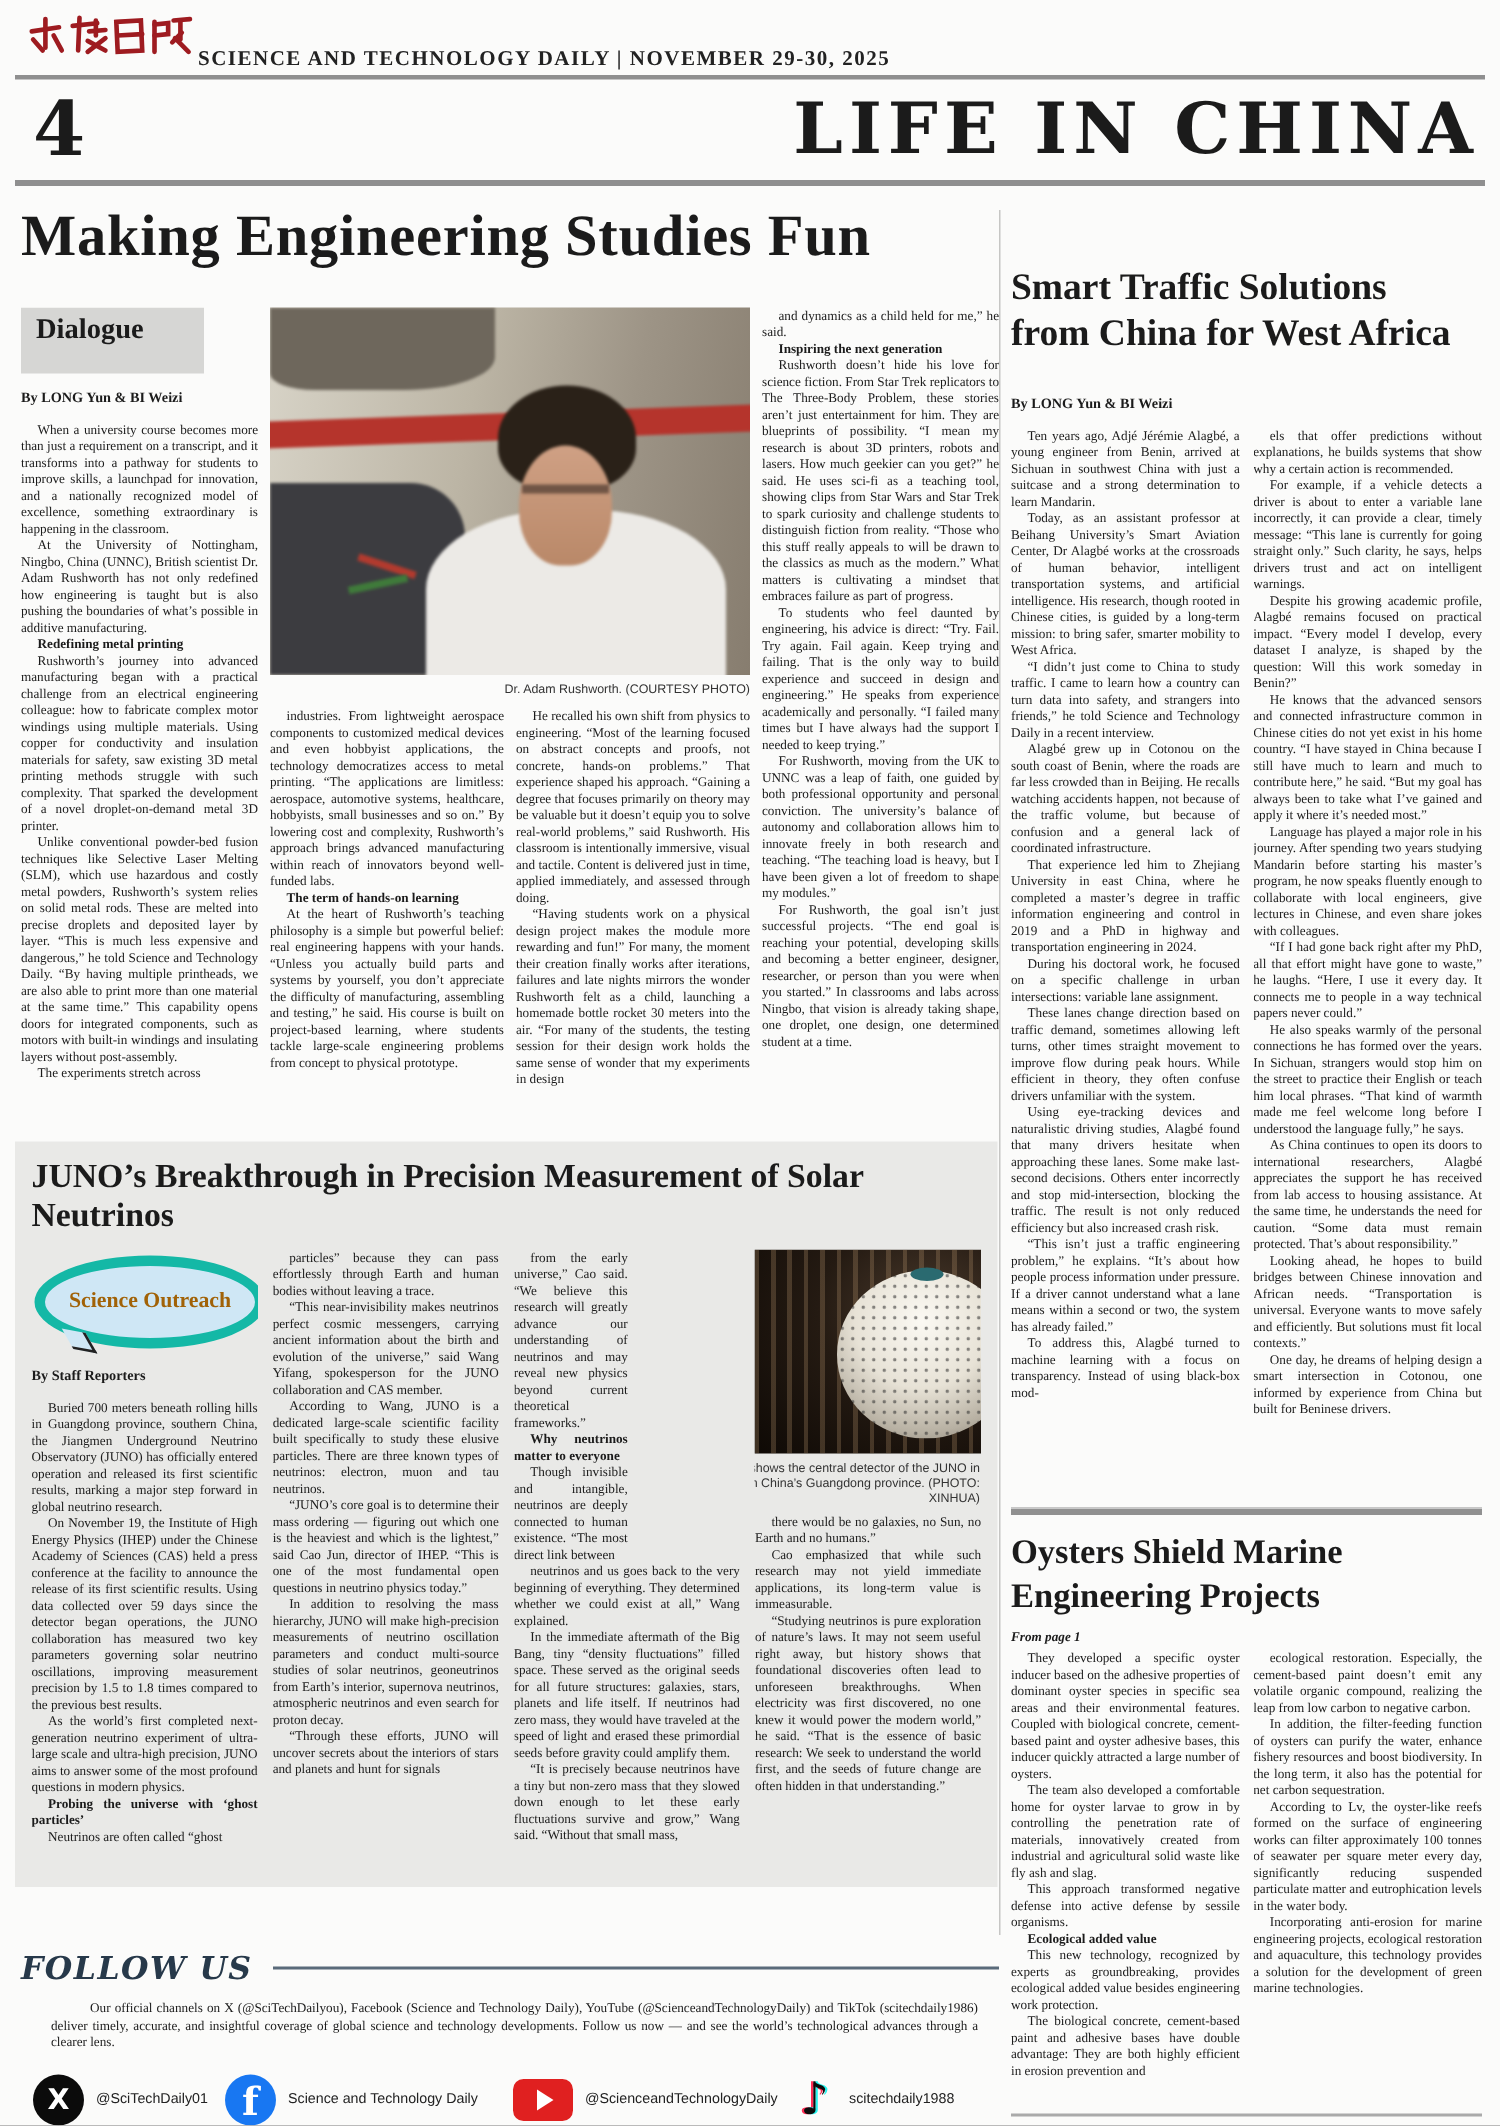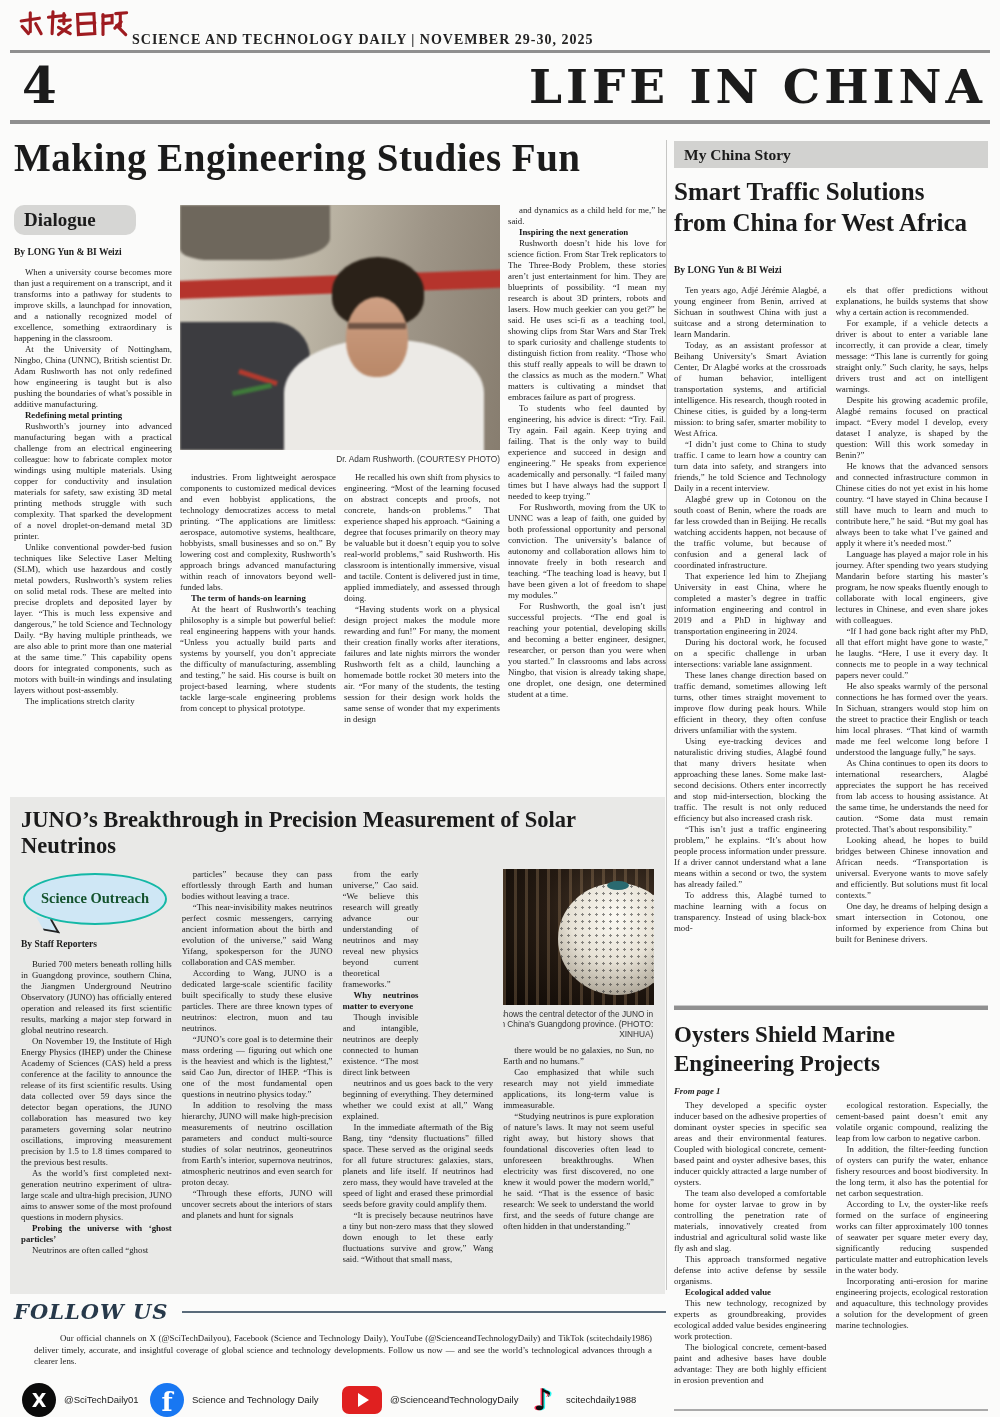--- a/index.html
+++ b/index.html
@@ -30,47 +30,47 @@
   p.sub{text-indent:11px;font-weight:bold;}
   .byline{font-weight:bold;font-size:9.5px;margin:0 0 9px 0;}
   .caption{font-family:"Liberation Sans",sans-serif;font-size:8.3px;line-height:10px;color:#333;
            text-align:right;}
   
   .eng-headline{position:absolute;top:0;left:0;margin:0;font-size:39px;line-height:1.1;
                 font-weight:bold;letter-spacing:.5px;}
   .eng-body{position:absolute;top:68px;left:0;display:flex;gap:8px;height:588px;}
   .eng-c1,.eng-c4{width:158px;height:588px;}
   .eng-mid{width:320px;}
-  .kicker-box{width:112px;height:30px;background:#d6d6d4;font-weight:bold;font-size:19px;
-              line-height:30px;padding-left:10px;margin-bottom:12px;border-radius:10px;}
+  .kicker-box{width:112px;height:44px;background:#d6d6d4;font-weight:bold;font-size:19px;
+              line-height:30px;padding-left:10px;margin-bottom:12px;}
   .photo-rushworth{position:relative;width:320px;height:245px;overflow:hidden;
      background:linear-gradient(100deg,#d8d4c8,#bcb5a5 40%,#9d9486 70%,#877d6f);}
   .photo-rushworth>div{position:absolute;filter:blur(1.2px);}
   .pr-stripe{top:70px;left:-10px;width:360px;height:18px;background:#b5342c;transform:rotate(-2deg);}
   .pr-shelf{top:0;left:0;width:150px;height:55px;background:#6e675c;border-radius:0 0 40% 20%;}
   .pr-hair{top:52px;left:152px;width:92px;height:70px;background:#2a2118;border-radius:50% 50% 40% 40%;}
   .pr-face{top:92px;left:166px;width:62px;height:80px;background:linear-gradient(#cfa084,#b98868);
            border-radius:50% 50% 45% 45%;}
   .pr-glasses{top:118px;left:168px;width:58px;height:6px;background:rgba(40,30,25,.55);}
   .pr-coat{bottom:-8px;left:104px;width:200px;height:118px;background:#eceae6;border-radius:45% 45% 0 0;}
   .pr-machine{bottom:0;left:0;width:130px;height:128px;background:#3c3c40;border-radius:0 28% 0 0;}
   .pr-wire1{bottom:70px;left:58px;width:40px;height:5px;background:#b23a2e;transform:rotate(18deg);}
   .pr-wire2{bottom:58px;left:52px;width:40px;height:5px;background:#3f7a3a;transform:rotate(-12deg);}
   .eng-caption{margin:4px 0 8px 0;}
   .eng-two-cols{display:flex;gap:8px;height:312px;}
   .eng-two-cols>div{flex:1;height:312px;}
   
-  .juno{position:absolute;left:-4px;top:660px;width:655px;height:497px;background:#e9e9e7;
+  .juno{position:absolute;left:-4px;top:624px;width:655px;height:497px;background:#e9e9e7;
         box-sizing:border-box;padding:8px 11px;}
   .juno-headline{margin:2px 0 10px 0;font-size:22.5px;line-height:1.15;font-weight:bold;}
   .juno-body{display:flex;gap:10px;height:432px;}
   .juno-body>div{flex:1;height:432px;}
-  .bubble{position:relative;width:140px;height:48px;background:#cfe7f5;border:2px solid #14b8a6;
+  .bubble{position:relative;width:140px;height:48px;background:#cfe7f5;border:7px solid #14b8a6;
           border-radius:50%;display:flex;align-items:center;justify-content:center;
-          font-weight:bold;font-size:14.5px;color:#14532d;margin:4px 0 14px 2px;}
+          font-weight:bold;font-size:14.5px;color:#a16207;margin:4px 0 14px 2px;}
   .bubble::after{content:"";position:absolute;left:16px;bottom:-9px;width:12px;height:12px;
           background:#cfe7f5;border-right:2px solid #222;border-bottom:2px solid #222;
           transform:skewX(38deg) rotate(12deg);}
   .jc3-narrow{width:76px;}
   .juno-photo{position:relative;width:230px;height:136px;margin-left:-80px;overflow:hidden;
      background:radial-gradient(ellipse at 50% 30%,#4a3a2c 0%,#241a12 45%,#0e0905 100%);}
   .jp-scaffold{position:absolute;inset:0;
      background:repeating-linear-gradient(90deg,rgba(185,150,110,.28) 0 3px,transparent 3px 11px);}
   .jp-sphere{position:absolute;left:55px;top:14px;width:118px;height:112px;border-radius:50%;
      background:
@@ -173,21 +173,21 @@
     <div class="eng-body">
       <div class="eng-c1 colbox">
         <div class="kicker-box">Dialogue</div>
         <div class="byline">By LONG Yun &amp; BI Weizi</div>
         <div>
             <p class="body-p">When a university course becomes more than just a requirement on a transcript, and it transforms into a pathway for students to improve skills, a launchpad for innovation, and a nationally recognized model of excellence, something extraordinary is happening in the classroom.</p>
             <p class="body-p">At the University of Nottingham, Ningbo, China (UNNC), British scientist Dr. Adam Rushworth has not only redefined how engineering is taught but is also pushing the boundaries of what’s possible in additive manufacturing.</p>
             <p class="sub">Redefining metal printing</p>
             <p class="body-p">Rushworth’s journey into advanced manufacturing began with a practical challenge from an electrical engineering colleague: how to fabricate complex motor windings using multiple materials. Using copper for conductivity and insulation materials for safety, saw existing 3D metal printing methods struggle with such complexity. That sparked the development of a novel droplet-on-demand metal 3D printer.</p>
             <p class="body-p">Unlike conventional powder-bed fusion techniques like Selective Laser Melting (SLM), which use hazardous and costly metal powders, Rushworth’s system relies on solid metal rods. These are melted into precise droplets and deposited layer by layer. “This is much less expensive and dangerous,” he told Science and Technology Daily. “By having multiple printheads, we are also able to print more than one material at the same time.” This capability opens doors for integrated components, such as motors with built-in windings and insulating layers without post-assembly.</p>
-            <p class="body-p">The implications stretch clarity</p>
+            <p class="body-p">The experiments stretch across</p>
           </div>
       </div>
 
       <div class="eng-mid">
         <figure class="photo-rushworth" style="margin:0">
           <div class="pr-stripe"></div>
           <div class="pr-shelf"></div>
           <div class="pr-machine"></div>
           <div class="pr-wire1"></div>
           <div class="pr-wire2"></div>
@@ -291,21 +291,20 @@
         </div>
         <div class="channel ch-4">
           <div class="icon-tt">♪</div>
           <div class="handle">scitechdaily1988</div>
         </div>
       </div>
     </footer>
   </div>
 
   <div class="right-zone">
-    <div class="rz-kicker">My China Story</div>
     <h2 class="trf-headline">Smart Traffic Solutions from China for West Africa</h2>
     <div class="byline trf-byline">By LONG Yun &amp; BI Weizi</div>
     <div class="trf-body">
       <div class="colbox">
           <p class="body-p">Ten years ago, Adjé Jérémie Alagbé, a young engineer from Benin, arrived at Sichuan in southwest China with just a suitcase and a strong determination to learn Mandarin.</p>
           <p class="body-p">Today, as an assistant professor at Beihang University’s Smart Aviation Center, Dr Alagbé works at the crossroads of human behavior, intelligent transportation systems, and artificial intelligence. His research, though rooted in Chinese cities, is guided by a long-term mission: to bring safer, smarter mobility to West Africa.</p>
           <p class="body-p">“I didn’t just come to China to study traffic. I came to learn how a country can turn data into safety, and strangers into friends,” he told Science and Technology Daily in a recent interview.</p>
           <p class="body-p">Alagbé grew up in Cotonou on the south coast of Benin, where the roads are far less crowded than in Beijing. He recalls watching accidents happen, not because of the traffic volume, but because of confusion and a general lack of coordinated infrastructure.</p>
           <p class="body-p">That experience led him to Zhejiang University in east China, where he completed a master’s degree in traffic information engineering and control in 2019 and a PhD in highway and transportation engineering in 2024.</p>
           <p class="body-p">During his doctoral work, he focused on a specific challenge in urban intersections: variable lane assignment.</p>

